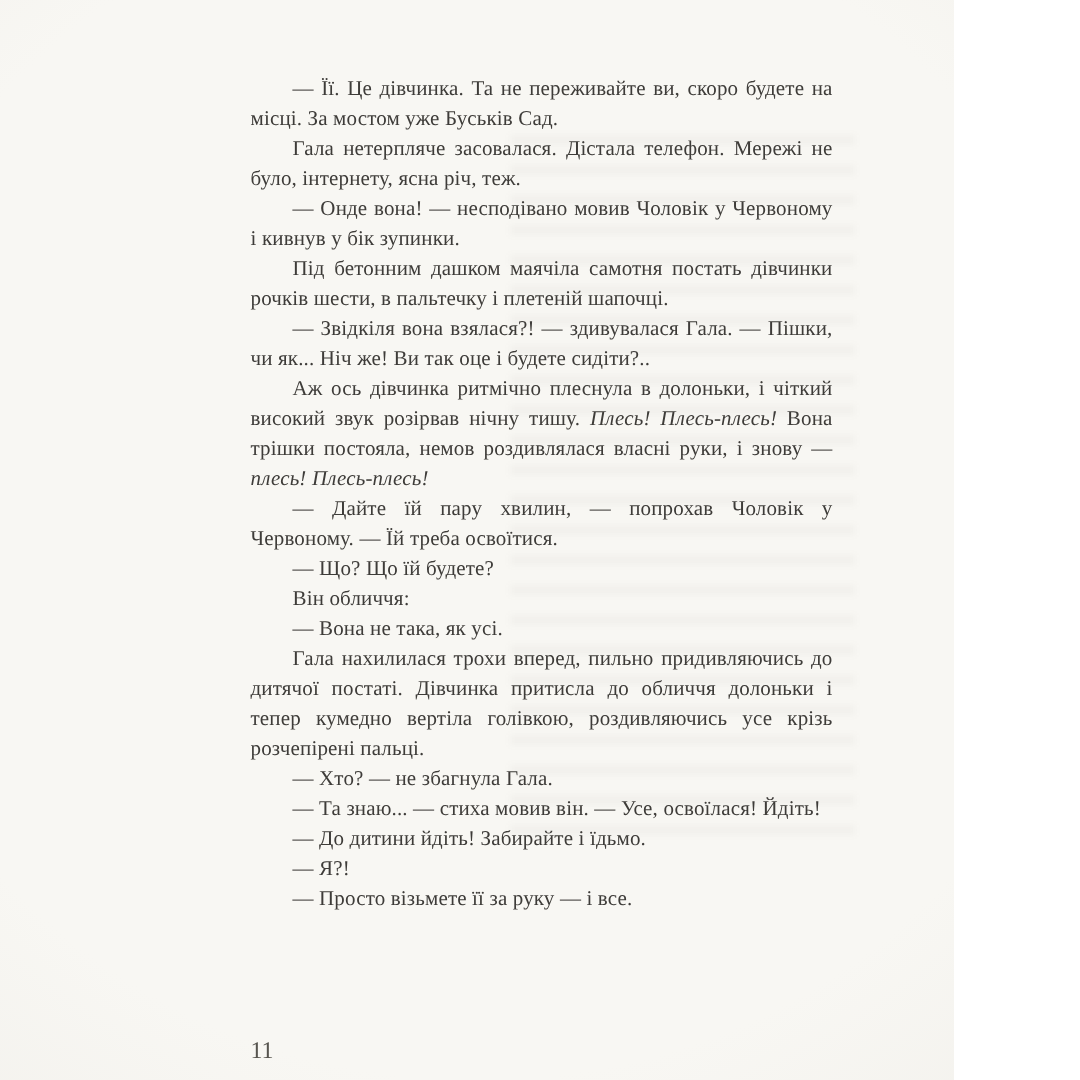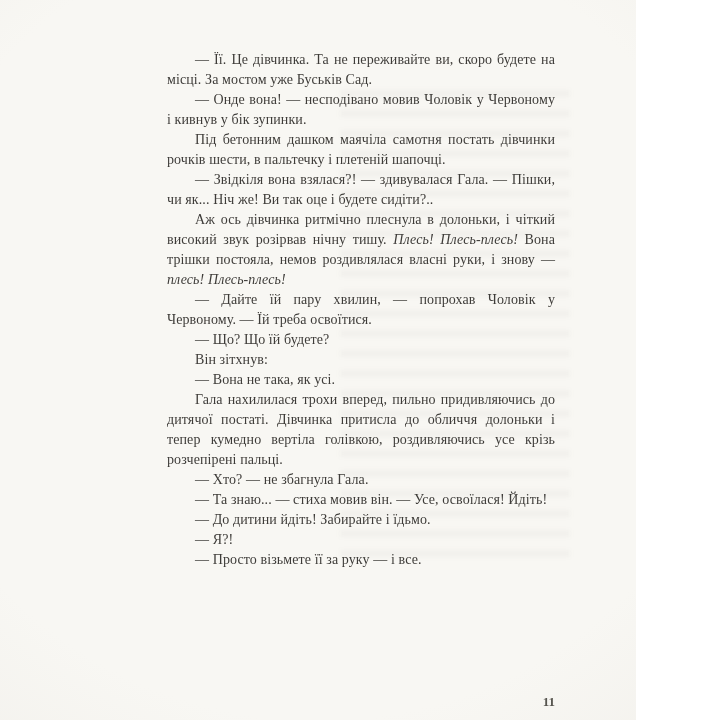--- a/index.html
+++ b/index.html
@@ -43,40 +43,40 @@
   .text-block p {
     margin: 0;
     text-indent: 28px;
   }
   .italic { font-style: italic; }
   .page-number {
     position: absolute;
     left: 167px;
     bottom: 10px;
     width: 388px;
-    text-align: right;
-    font-size: 13px;
+    text-align: left;
+    font-size: 16px;
     color: #57554f;
-    font-weight: bold;
   }
 </style>
 </head>
 <body>
 
 <div class="page">
   <div class="bleed"></div>
   <div class="text-block">
       <p><span>— Її. Це дівчинка. Та не переживайте ви, скоро будете на місці. За мостом уже Буськів Сад.</span></p>
+      <p><span>Гала нетерпляче засовалася. Дістала телефон. Мережі не було, інтернету, ясна річ, теж.</span></p>
       <p><span>— Онде вона! — несподівано мовив Чоловік у Червоному і кивнув у бік зупинки.</span></p>
       <p><span>Під бетонним дашком маячіла самотня постать дівчинки рочків шести, в пальтечку і плетеній шапочці.</span></p>
       <p><span>— Звідкіля вона взялася?! — здивувалася Гала. — Пішки, чи як... Ніч же! Ви так оце і будете сидіти?..</span></p>
       <p><span>Аж ось дівчинка ритмічно плеснула в долоньки, і чіткий високий звук розірвав нічну тишу. </span><span class="italic">Плесь! Плесь-плесь!</span><span> Вона трішки постояла, немов роздивлялася власні руки, і знову — </span><span class="italic">плесь! Плесь-плесь!</span></p>
       <p><span>— Дайте їй пару хвилин, — попрохав Чоловік у Червоному. — Їй треба освоїтися.</span></p>
       <p><span>— Що? Що їй будете?</span></p>
-      <p><span>Він зітхнув:</span></p>
+      <p><span>Він обличчя:</span></p>
       <p><span>— Вона не така, як усі.</span></p>
       <p><span>Гала нахилилася трохи вперед, пильно придивляючись до дитячої постаті. Дівчинка притисла до обличчя долоньки і тепер кумедно вертіла голівкою, роздивляючись усе крізь розчепірені пальці.</span></p>
       <p><span>— Хто? — не збагнула Гала.</span></p>
       <p><span>— Та знаю... — стиха мовив він. — Усе, освоїлася! Йдіть!</span></p>
       <p><span>— До дитини йдіть! Забирайте і їдьмо.</span></p>
       <p><span>— Я?!</span></p>
       <p><span>— Просто візьмете її за руку — і все.</span></p>
     </div>
   <div class="page-number">11</div>
 </div>

